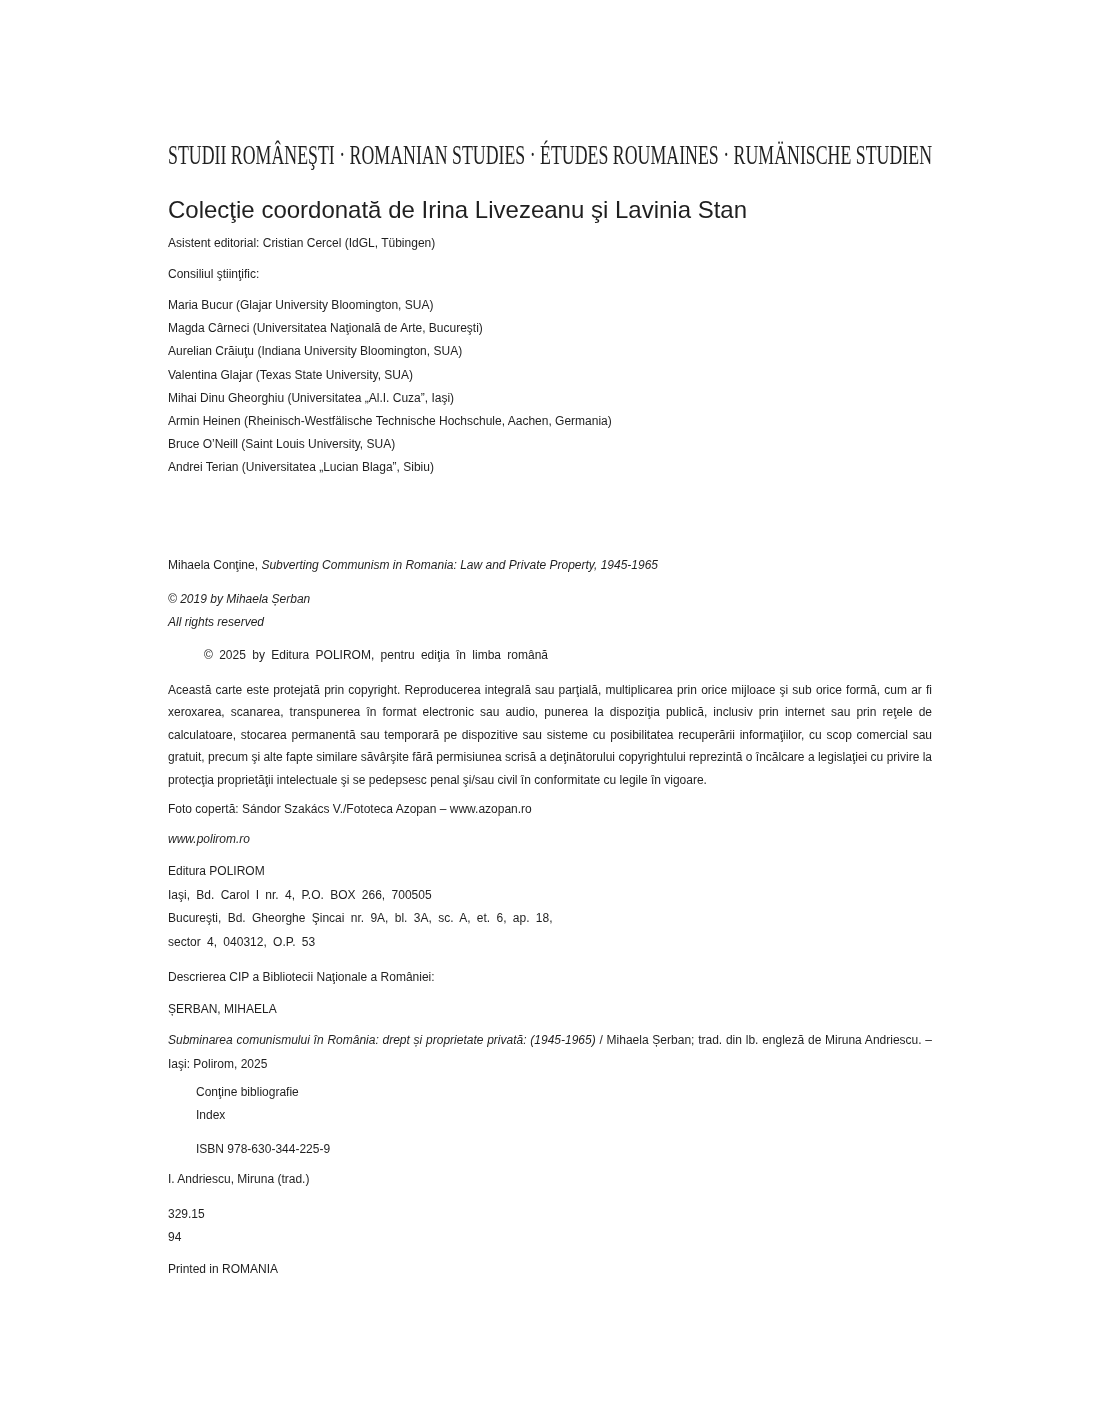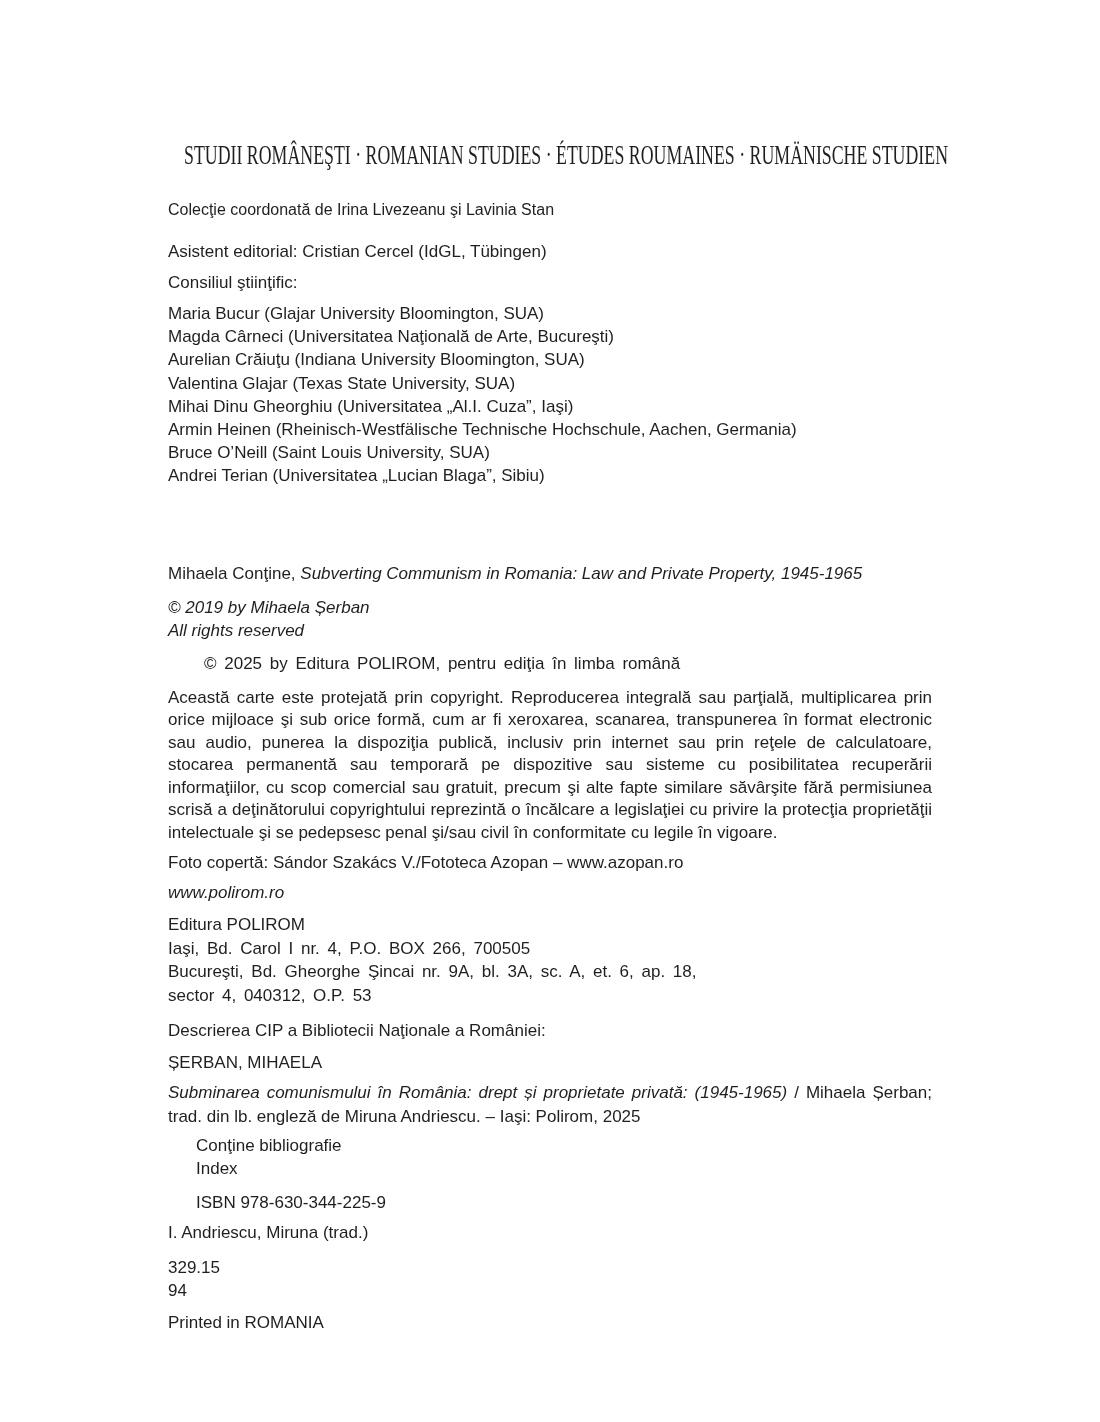--- a/index.html
+++ b/index.html
@@ -14,26 +14,26 @@
     width: 1100px; height: 1422px;
     padding: 141px 168px 0 168px;
     box-sizing: border-box;
     overflow: hidden;
     background: #ffffff;
   }
   .series {
     font-family: "Liberation Serif", serif;
     font-size: 28px; line-height: 28px;
     width: 764px;
-    margin: 0 0 29px 16px;
+    margin: 0 0 29px 0;
     white-space: nowrap;
   }
   .fitx { display: inline-block; white-space: nowrap; transform-origin: 0 50%; }
-  p, .row { font-size: 17px; line-height: 23px; margin: 0; }
-  .coord { font-size: 16px; line-height: 24px; margin-bottom: 18px; }
+  p, .row { font-size: 12px; line-height: 23px; margin: 0; }
+  .coord { font-size: 24px; line-height: 24px; margin-bottom: 10px; }
   .assistant { margin-bottom: 8px; }
   .council-label { margin-bottom: 8px; }
   .council .row { line-height: 23.2px; }
   .title-line { margin-top: 74px; margin-bottom: 11px; }
   .title-line em, .italic { }
   .copy2019 { margin-bottom: 10px; font-style: italic; }
   .copy2025 { margin-bottom: 12px; word-spacing: 3px; margin-left: 36px; }
   .legal {
     width: 764px;
     text-align: justify;

